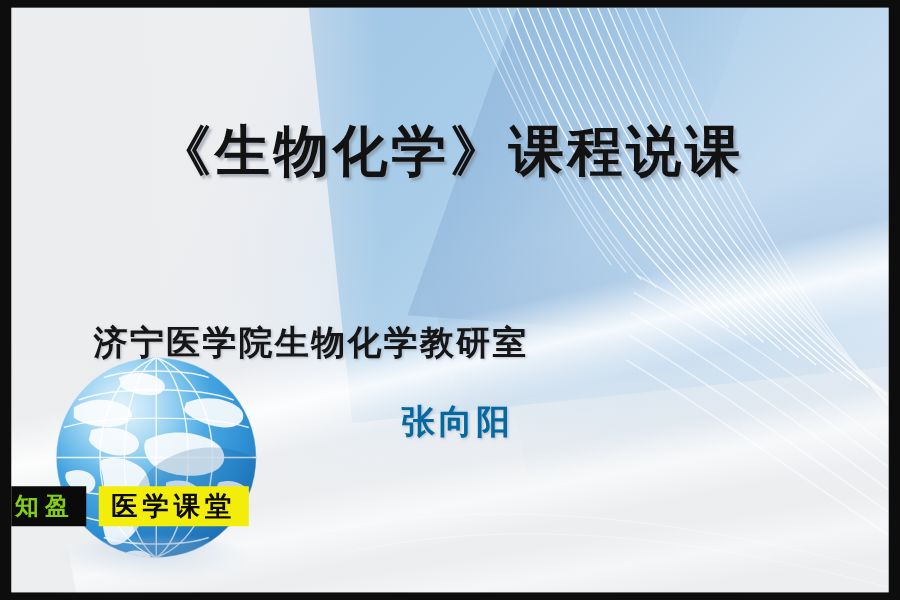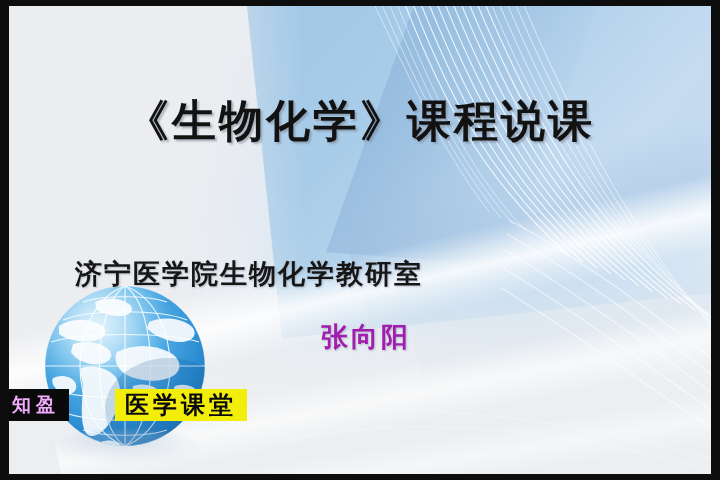--- a/index.html
+++ b/index.html
@@ -56,40 +56,40 @@
     font-family:"DejaVu Sans","Liberation Sans",sans-serif;
     font-size:44px;font-weight:bold;color:#121212;letter-spacing:3px;
     text-shadow:2px 2px 2px rgba(120,130,145,0.55);white-space:nowrap;z-index:30;}
   .subtitle{position:absolute;left:0;right:0;top:250px;text-align:left;
     font-family:"DejaVu Sans","Liberation Sans",sans-serif;
     font-size:27px;font-weight:bold;color:#161616;letter-spacing:2px;
     text-shadow:1px 1px 2px rgba(130,140,155,0.5);white-space:nowrap;z-index:30;
     padding-left:66px;box-sizing:border-box;}
   .presenter{position:absolute;left:0;right:0;top:313px;text-align:center;
     font-family:"DejaVu Sans","Liberation Sans",sans-serif;
-    font-size:27px;font-weight:bold;color:#a21caf;letter-spacing:3px;
+    font-size:27px;font-weight:bold;color:#0369a1;letter-spacing:3px;
     text-shadow:1px 1px 2px rgba(130,140,155,0.5);white-space:nowrap;z-index:30;
     padding-left:12px;box-sizing:border-box;}
 
   
   #globe-wrap{position:absolute;left:20px;top:276px;width:192px;height:190px;z-index:20;}
   .globe-reflect{position:absolute;left:20px;top:148px;width:152px;height:34px;
     border-radius:50%;
     background:radial-gradient(ellipse at 50% 30%, rgba(150,180,210,0.38), rgba(200,218,235,0.12) 60%, rgba(255,255,255,0) 75%);
     filter:blur(2px);}
 
   
   #watermark{position:absolute;left:-9px;top:383px;height:32px;display:flex;align-items:stretch;z-index:40;}
-  .wm-black{background:#0a0a0a;color:#f0abfc;display:flex;align-items:center;
+  .wm-black{background:#0a0a0a;color:#84cc16;display:flex;align-items:center;
     padding:0 9px 0 12px;font-family:"DejaVu Sans","Liberation Sans",sans-serif;
     font-size:19px;font-weight:bold;letter-spacing:5px;}
   .wm-gap{width:10px;background:transparent;}
   .wm-yellow{background:#f2ee0a;color:#0a0a0a;display:flex;align-items:center;
     padding:0 10px;font-family:"DejaVu Sans","Liberation Sans",sans-serif;
-    font-size:24px;font-weight:bold;letter-spacing:4px;margin-left:36px;}
+    font-size:21px;font-weight:bold;letter-spacing:4px;}
 </style>
 </head>
 <body>
 
 <div id="frame">
 
   <div id="slide">
 
     <div class="bg-base"></div>
     <div class="bg-sky"></div>

